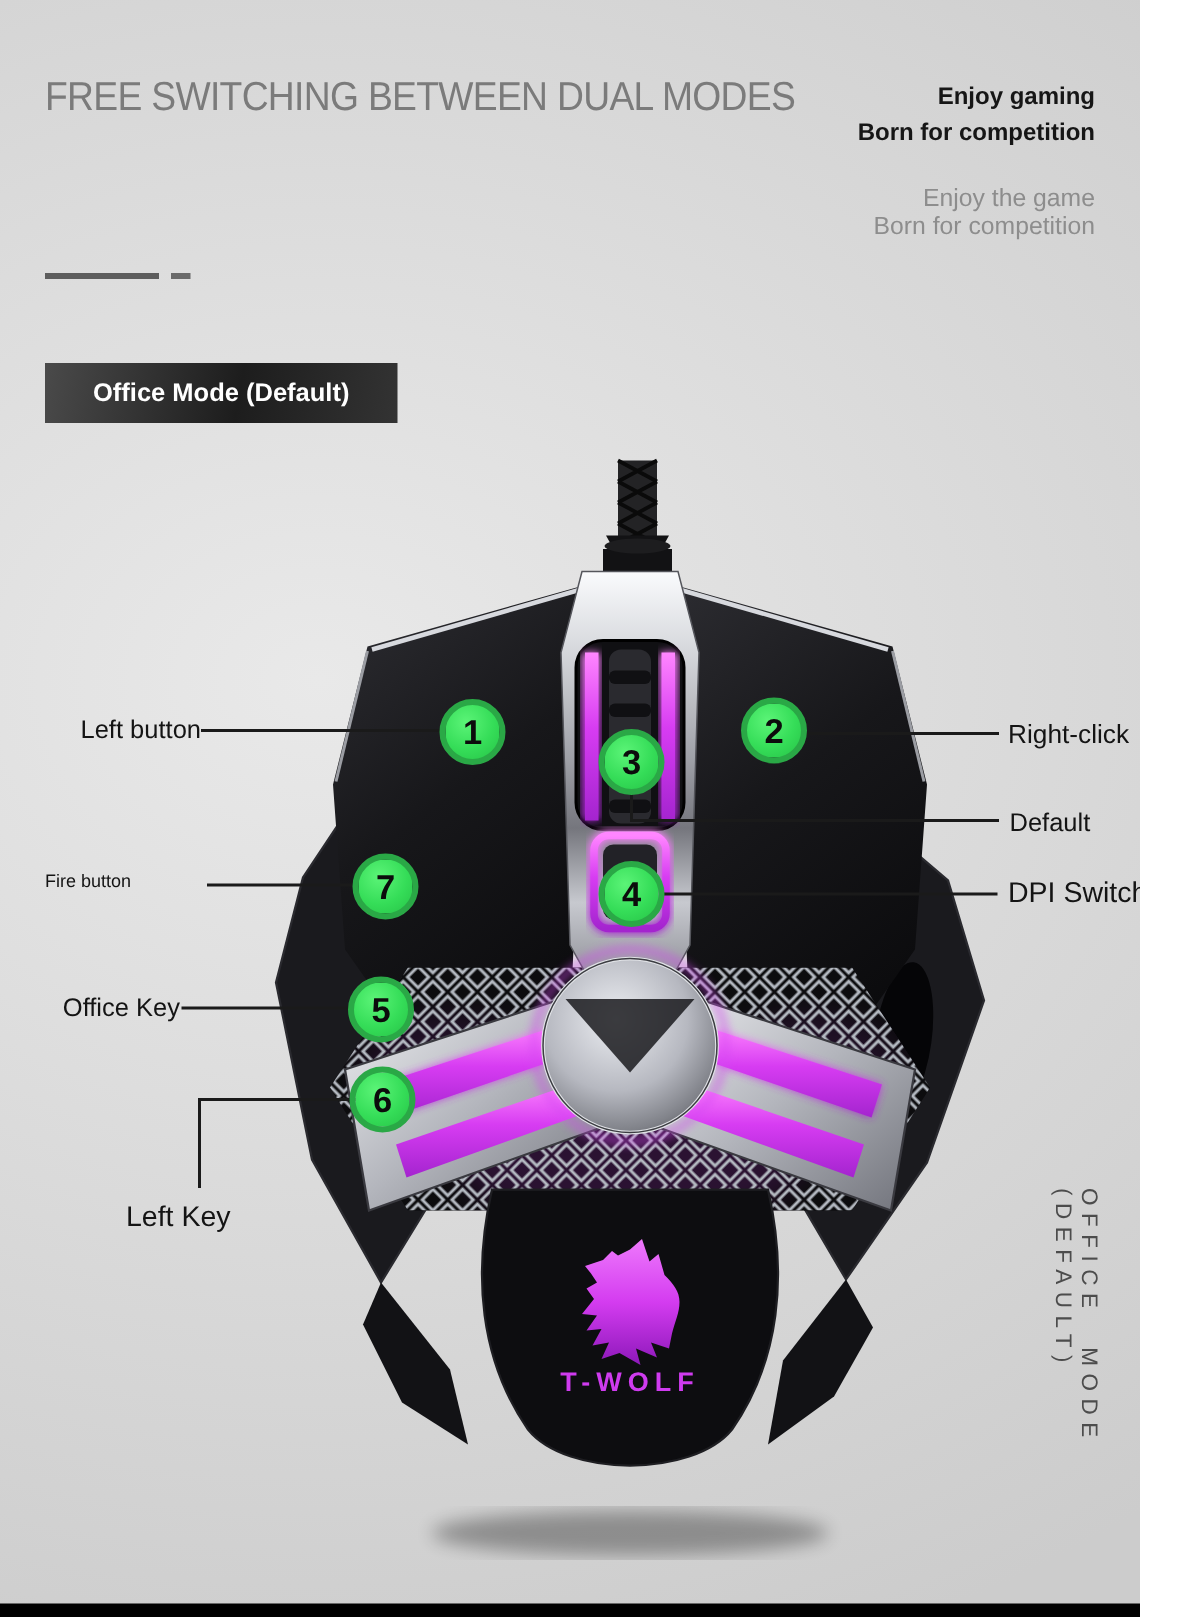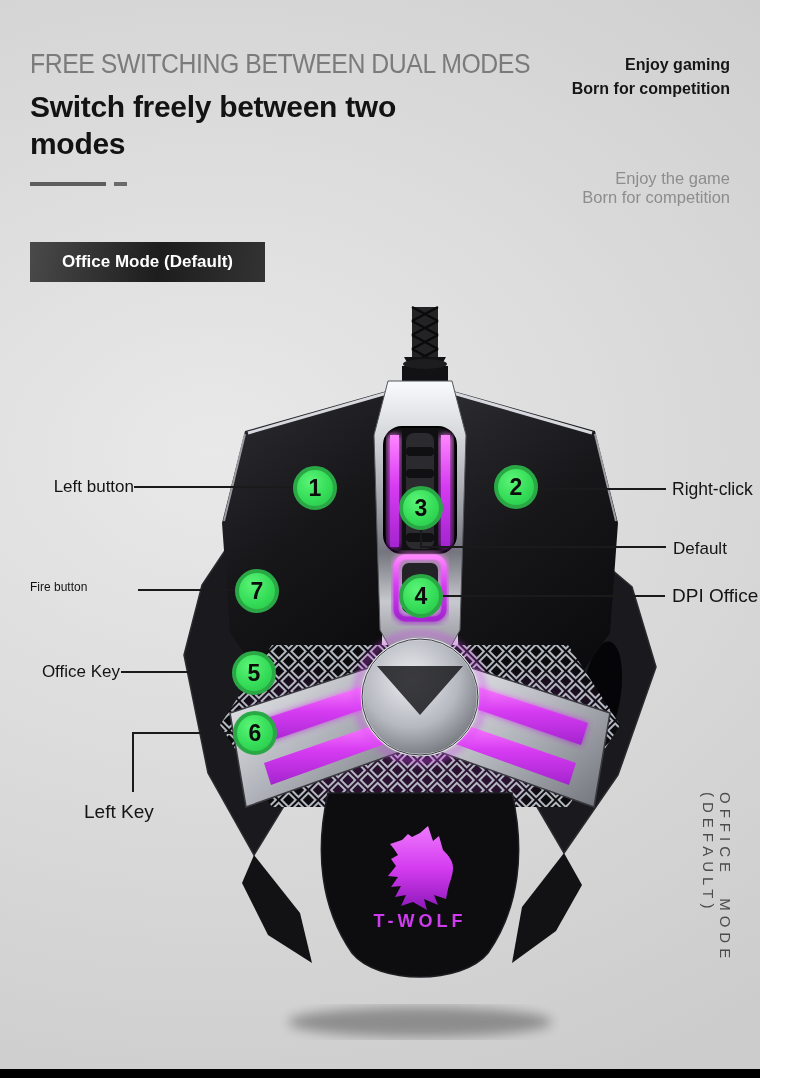--- a/index.html
+++ b/index.html
@@ -14,21 +14,21 @@
     letter-spacing:-0.5px;transform:scaleX(.92);transform-origin:left center;white-space:nowrap;
   }
   .title{
     position:absolute;left:30px;top:88px;width:430px;font-size:30px;line-height:37px;
     font-weight:bold;color:#131313;letter-spacing:-0.3px;
   }
   .divider-long{position:absolute;left:30px;top:182px;width:76px;height:4px;background:#5d5d5d;}
   .divider-dash{position:absolute;left:114px;top:182px;width:13px;height:4px;background:#6a6a6a;}
   .tag-bold{position:absolute;right:30px;font-weight:bold;font-size:16px;color:#161616;white-space:nowrap;}
   .tb1{top:56px;} .tb2{top:80px;}
-  .tag-light{position:absolute;right:30px;text-align:right;font-size:16.5px;color:#8d8d8d;white-space:nowrap;margin-top:46px;}
+  .tag-light{position:absolute;right:30px;text-align:right;font-size:16.5px;color:#8d8d8d;white-space:nowrap;}
   .tl1{top:123px;} .tl2{top:142px;}
   
   .badge{
     position:absolute;left:30px;top:242px;width:235px;height:40px;
     background:linear-gradient(100deg,#4a4a4a 0%,#1d1d1d 55%,#333333 100%);
     color:#ffffff;font-size:17px;font-weight:bold;display:flex;align-items:center;justify-content:center;
   }
   
   .dot{
     position:absolute;width:36px;height:36px;border-radius:50%;
@@ -60,21 +60,20 @@
   
   .bottom-bar{position:absolute;left:0;bottom:0;width:790px;height:9px;background:#000;}
   .mouse-wrap{position:absolute;left:150px;top:295px;width:540px;height:760px;}
 </style>
 </head>
 <body>
 
 <div class="stage">
 
   <div class="eyebrow">FREE SWITCHING BETWEEN DUAL MODES</div>
-  <div class="title">Switch freely between two modes</div>
   <div class="divider-long"></div>
   <div class="divider-dash"></div>
   <div class="tag-bold tb1">Enjoy gaming</div>
   <div class="tag-bold tb2">Born for competition</div>
   <div class="tag-light tl1">Enjoy the game</div>
   <div class="tag-light tl2">Born for competition</div>
 
   <div class="badge">
     <span>Office Mode (Default)</span>
   </div>
@@ -245,21 +244,21 @@
   <div class="dot c6">
       <span>6</span>
     </div>
   <div class="dot c7">
       <span>7</span>
     </div>
 
   <div class="lbl lbl-left">Left button</div>
   <div class="lbl lbl-right">Right-click</div>
   <div class="lbl lbl-middle">Default</div>
-  <div class="lbl lbl-dpi">DPI Office</div>
+  <div class="lbl lbl-dpi">DPI Switch</div>
   <div class="lbl lbl-forward">Office Key</div>
   <div class="lbl lbl-back">Left Key</div>
   <div class="lbl lbl-fire">Fire button</div>
 
   <div class="side-note">OFFICE MODE (DEFAULT)</div>
 
   <div class="bottom-bar"></div>
 </div>
 
 </body></html>

